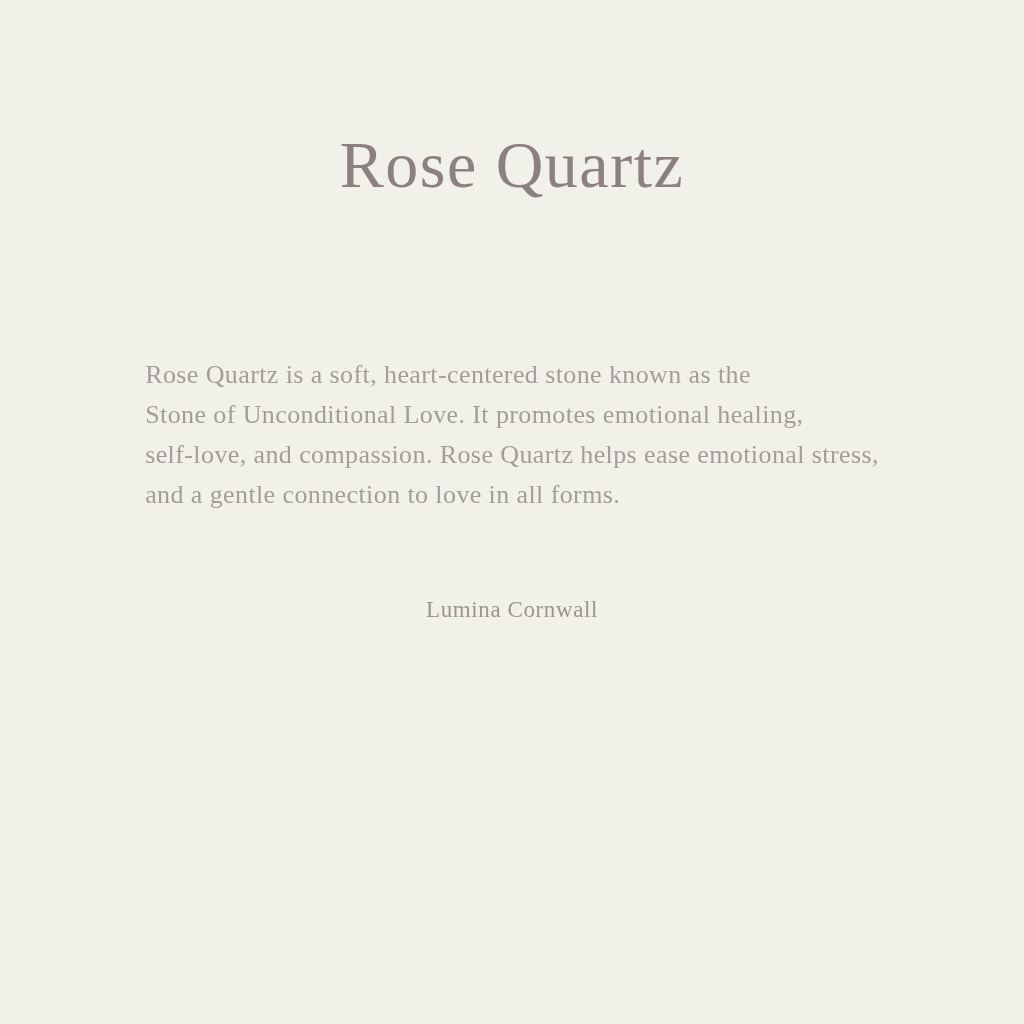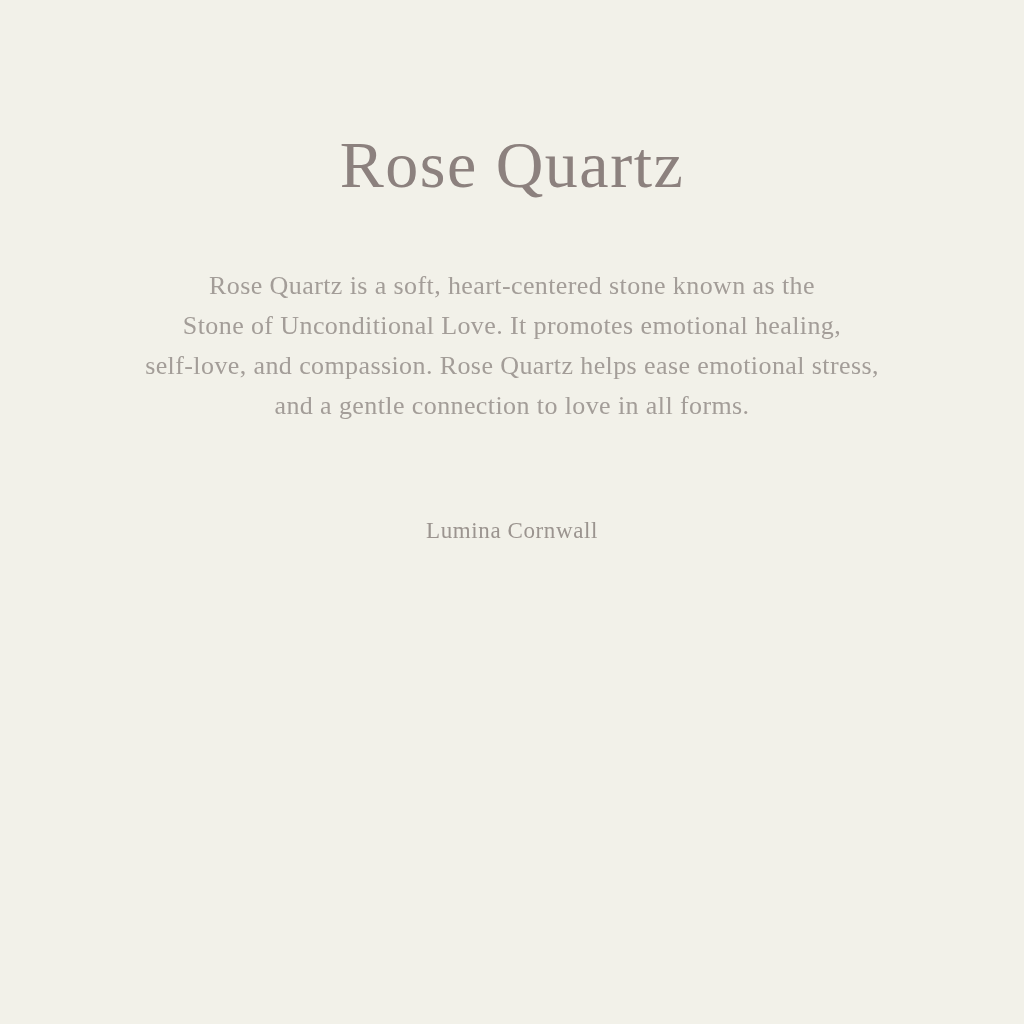--- a/index.html
+++ b/index.html
@@ -15,52 +15,53 @@
     font-family: "Liberation Serif", serif;
   }
 
   .card {
     width: 1024px;
     height: 1024px;
     background: #f2f1e9;
     display: flex;
     flex-direction: column;
     align-items: center;
-    text-align: center;
+    text-align: left;
+    gap: 18px;
   }
 
   .title {
     margin-top: 112px;
     font-size: 66px;
     font-weight: 400;
     line-height: 106px;
     letter-spacing: 1.5px;
     color: #8c817e;
   }
 
   .title-line {
     display: block;
   }
 
   .body-text {
-    margin-top: 48px;
+    margin-top: 119px;
     font-size: 26px;
     font-weight: 400;
     line-height: 40px;
     letter-spacing: 0.4px;
     color: #a39d98;
   }
 
   .body-line {
     display: block;
     white-space: nowrap;
   }
 
   .author {
-    margin-top: 92px;
+    margin-top: 64px;
     font-size: 23px;
     font-weight: 400;
     letter-spacing: 0.6px;
     color: #9b948f;
   }
 </style>
 </head>
 <body>
 
 <div class="card">

